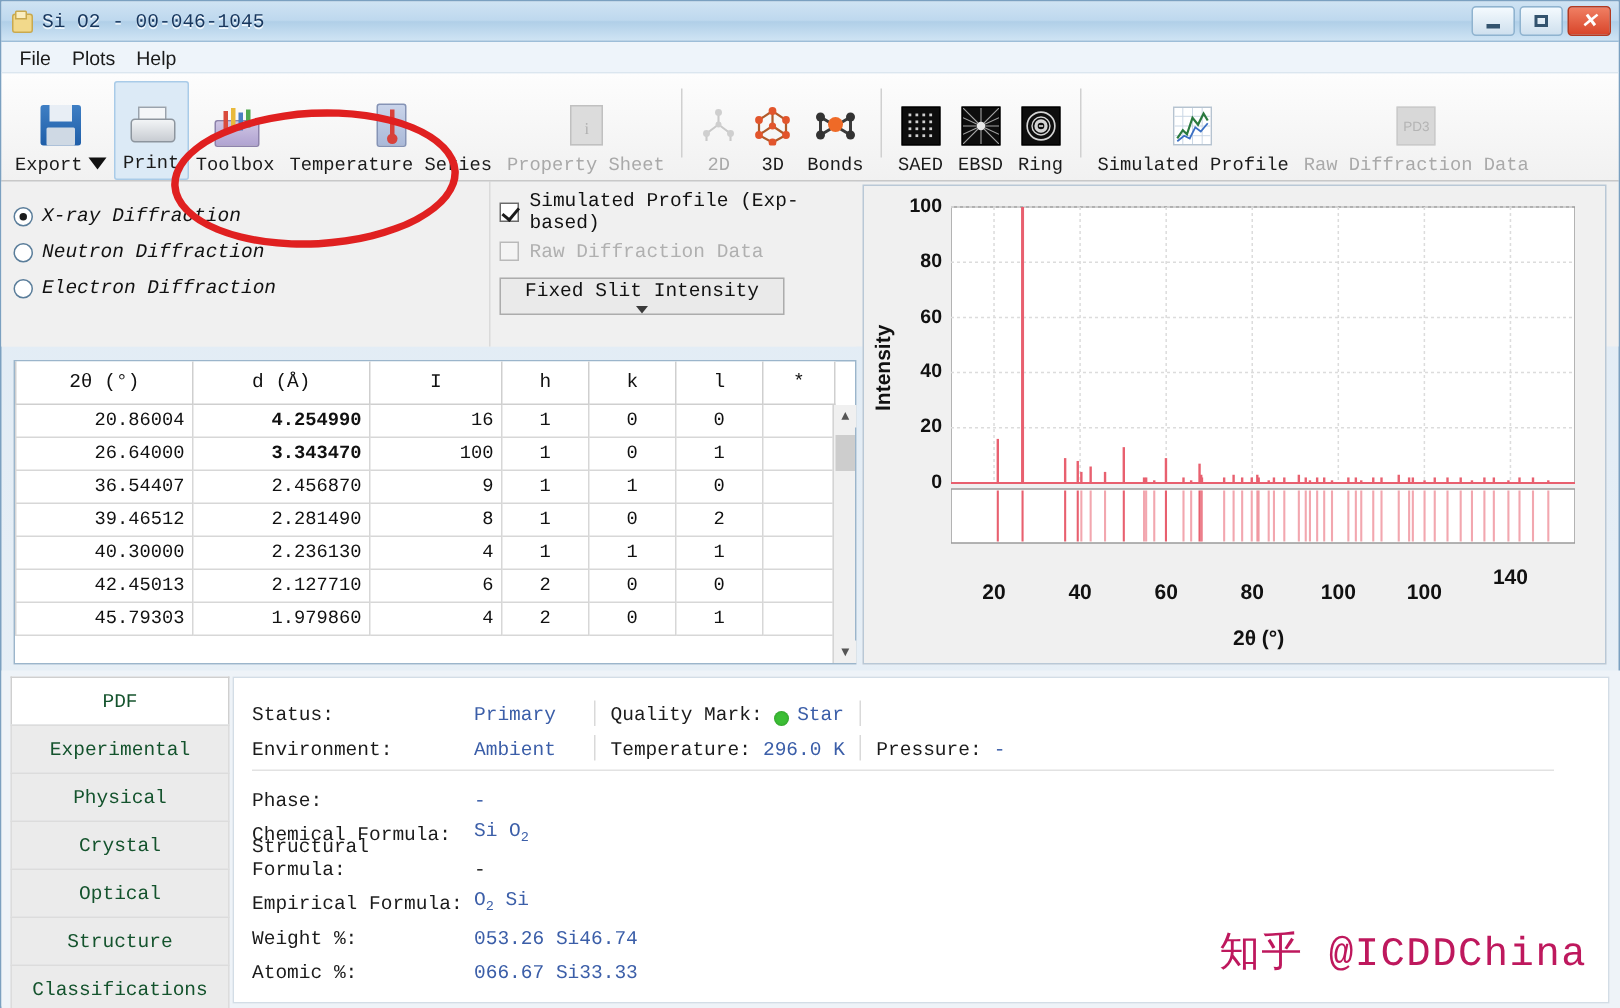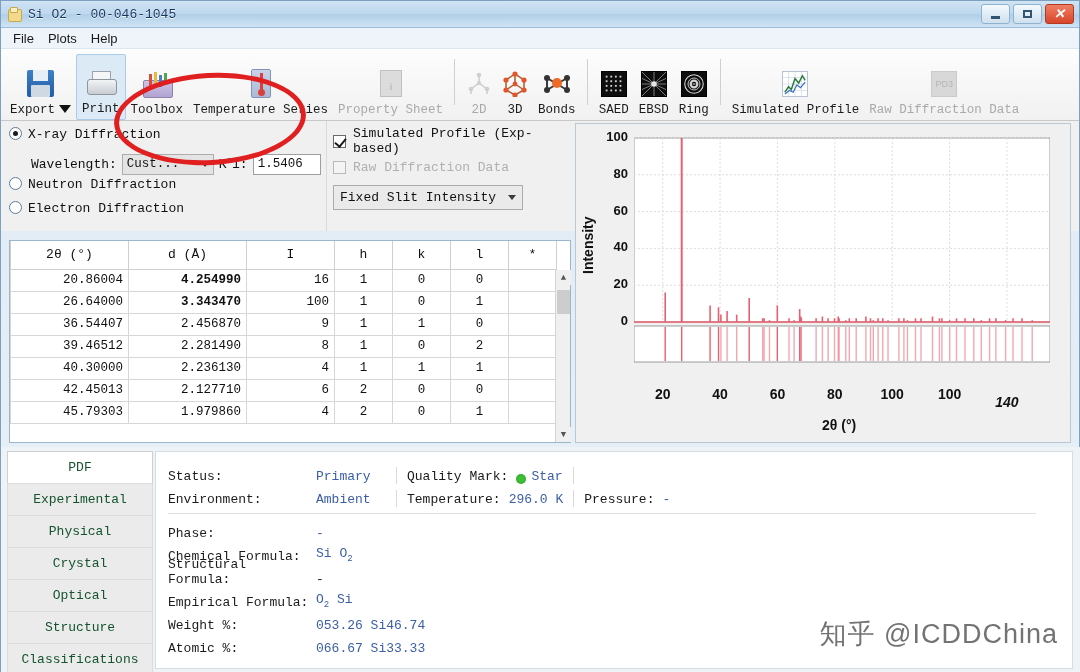--- a/index.html
+++ b/index.html
@@ -82,36 +82,36 @@
   
   .annot { position:absolute; left:113px; top:24px; width:192px; height:92px;
      border:5px solid #e02020; border-radius:50%; pointer-events:none; z-index:40;
      transform:rotate(-3deg); }
 
   
   .optrow { display:flex; height:110px; background:#f0f0f0; }
   .optleft { width:325px; padding:6px 0 0 8px; background:#f0f0f0; }
   .optmid  { width:245px; padding:8px 0 0 6px; background:#f0f0f0;
              border-left:1px solid #dadada; }
-  .radio-line{display:flex;align-items:flex-start;height:24px;font-size:13px;color:#111;}
+  .radio-line{display:flex;align-items:flex-end;height:24px;font-size:13px;color:#111;font-style:italic;}
   .radio{width:13px;height:13px;border:1px solid #5a7d9a;border-radius:50%;background:#fff;margin-right:6px;position:relative;flex:none;}
   .radio.on:after{content:"";position:absolute;left:3px;top:3px;width:5px;height:5px;border-radius:50%;background:#1c1c1c;}
   .sub-line{display:flex;align-items:center;height:26px;padding-left:22px;font-size:13px;color:#111;gap:5px;}
   .sel-box{width:92px;height:21px;background:#e4e4e4;border:1px solid #adadad;display:flex;align-items:center;
      padding:0 4px;font-size:12.5px;color:#111;justify-content:space-between;}
   .chev{width:0;height:0;border-left:4px solid transparent;border-right:4px solid transparent;border-top:5px solid #3a3a3a;}
   .txt-in{width:68px;height:21px;background:#fff;border:1px solid #9e9e9e;font-size:12.5px;color:#111;
      display:flex;align-items:center;padding:0 4px;}
   .chk-line{display:flex;align-items:center;height:24px;font-size:13px;color:#111;margin-bottom:2px;}
   .chk{width:13px;height:13px;border:1px solid #6a6a6a;background:#fff;margin-right:7px;position:relative;flex:none;}
   .chk.on:after{content:"";position:absolute;left:3px;top:0px;width:5px;height:9px;border:solid #1b1b1b;border-width:0 2px 2px 0;transform:rotate(40deg);}
   .chk.dis{border-color:#b9b9b9;background:#f4f4f4;}
   .dimtxt{color:#b0b0b0;}
   .sel-wide{width:190px;height:25px;background:#eaeaea;border:1px solid #acacac;display:flex;align-items:center;
-     justify-content:space-between;padding:0 6px;font-size:13px;color:#111;margin-top:6px;}
+     justify-content:space-between;padding:0 6px;font-size:13px;color:#111;margin-top:6px;flex-direction:column;}
   .sup{font-size:9px;vertical-align:super;}
 
   
   .tablewrap{position:absolute;left:8px;top:239px;width:562px;height:203px;background:#fff;border:1px solid #9bb5cb;}
   table.dt{border-collapse:collapse;width:546px;table-layout:fixed;}
   table.dt th{background:#fff;border:1px solid #cfcfcf;border-top:none;height:28px;font-weight:normal;
      font-size:13px;color:#111;text-align:center;font-family:"Liberation Mono",monospace;}
   table.dt td{border:1px solid #d7d7d7;height:22px;font-size:12.5px;color:#111;padding:0 5px;
      text-align:right;font-family:"Liberation Mono",monospace;}
   table.dt td.c{text-align:center;}
@@ -138,22 +138,22 @@
      background:#ebebeb;border:1px solid #dcdcdc;border-bottom:none;font-family:"Liberation Mono",monospace;}
   .vtab.act{background:#fff;border-color:#cfcfcf;}
   .infopanel{flex:1;margin:4px 8px 4px 2px;background:#fff;border:1px solid #d3dde6;position:relative;padding:9px 0 0 12px;}
   .irow{display:flex;align-items:flex-end;height:23px;font-size:13px;color:#1b1b1b;font-family:"Liberation Mono",monospace;}
   .ilbl{width:148px;}
   .ival{color:#3b5ea8;}
   .vsep{width:1px;height:17px;background:#d9d9d9;margin:0 10px;}
   .hr{height:1px;background:#e2e2e2;width:96%;margin:6px 0 4px 0;}
   .dot{width:10px;height:10px;border-radius:50%;background:#3cbf35;display:inline-block;margin-right:5px;
       box-shadow:inset 0 0 2px rgba(0,0,0,.25);}
-  .wm{position:absolute;right:14px;bottom:16px;font-family:Liberation Sans, sans-serif;font-size:27px;
-     color:#737373;letter-spacing:1px;white-space:nowrap;}
+  .wm{position:absolute;right:14px;bottom:16px;font-family:Liberation Mono, monospace;font-size:27px;
+     color:#be185d;letter-spacing:1px;white-space:nowrap;}
 </style>
 </head>
 <body>
 
 <div class="win">
 
   <div class="titlebar">
     <div class="title-ico"></div>
     <div class="title-txt">Si O2 - 00-046-1045</div>
     <div class="wbtns">
@@ -358,31 +358,20 @@
 
     <div class="annot"></div>
   </div>
 
   <div class="optrow">
     <div class="optleft">
       <div class="radio-line">
         <span class="radio on"></span>
         <span>X-ray Diffraction</span>
       </div>
-      <div class="sub-line">
-        <span>Wavelength:</span>
-        <span class="sel-box">
-          <span>Cust...</span>
-          <span class="chev"></span>
-        </span>
-        <span>K<span class="sup">α</span>1:</span>
-        <span class="txt-in">
-          <span>1.5406</span>
-        </span>
-      </div>
       <div class="radio-line">
         <span class="radio"></span>
         <span>Neutron Diffraction</span>
       </div>
       <div class="radio-line">
         <span class="radio"></span>
         <span>Electron Diffraction</span>
       </div>
     </div>
 
@@ -499,21 +488,21 @@
         <div class="ytick" style="top: 41.8px; left: 12px; width: 40px;">80</div>
         <div class="ytick" style="top: 5px; left: 12px; width: 40px;">100</div>
       </div>
     <div id="xticks">
         <div class="xtick" style="left: 66.6897px; top: 262px;">20</div>
         <div class="xtick" style="left: 124.069px; top: 262px;">40</div>
         <div class="xtick" style="left: 181.448px; top: 262px;">60</div>
         <div class="xtick" style="left: 238.828px; top: 262px;">80</div>
         <div class="xtick" style="left: 296.207px; top: 262px;">100</div>
         <div class="xtick" style="left: 353.586px; top: 262px;">100</div>
-        <div class="xtick" style="left: 410.966px; top: 270px; font-style: italic;">140</div>
+        <div class="xtick" style="left: 410.966px; top: 252px;">140</div>
       </div>
     <svg id="plot" width="416" height="250" style="position:absolute;left:58px;top:6px;">
         <rect x="0" y="8" width="416" height="184" fill="#ffffff" stroke="#9a9a9a" stroke-width="1"></rect>
         <line x1="0" y1="155.2" x2="416" y2="155.2" stroke="#dcdcdc" stroke-dasharray="2,2" stroke-width="1"></line>
         <line x1="0" y1="118.39999999999999" x2="416" y2="118.39999999999999" stroke="#dcdcdc" stroke-dasharray="2,2" stroke-width="1"></line>
         <line x1="0" y1="81.60000000000001" x2="416" y2="81.60000000000001" stroke="#dcdcdc" stroke-dasharray="2,2" stroke-width="1"></line>
         <line x1="0" y1="44.79999999999998" x2="416" y2="44.79999999999998" stroke="#dcdcdc" stroke-dasharray="2,2" stroke-width="1"></line>
         <line x1="0" y1="8" x2="416" y2="8" stroke="#dcdcdc" stroke-dasharray="2,2" stroke-width="1"></line>
         <line x1="28.689655172413794" y1="8" x2="28.689655172413794" y2="192" stroke="#dcdcdc" stroke-dasharray="2,2" stroke-width="1"></line>
         <line x1="86.06896551724138" y1="8" x2="86.06896551724138" y2="192" stroke="#dcdcdc" stroke-dasharray="2,2" stroke-width="1"></line>

